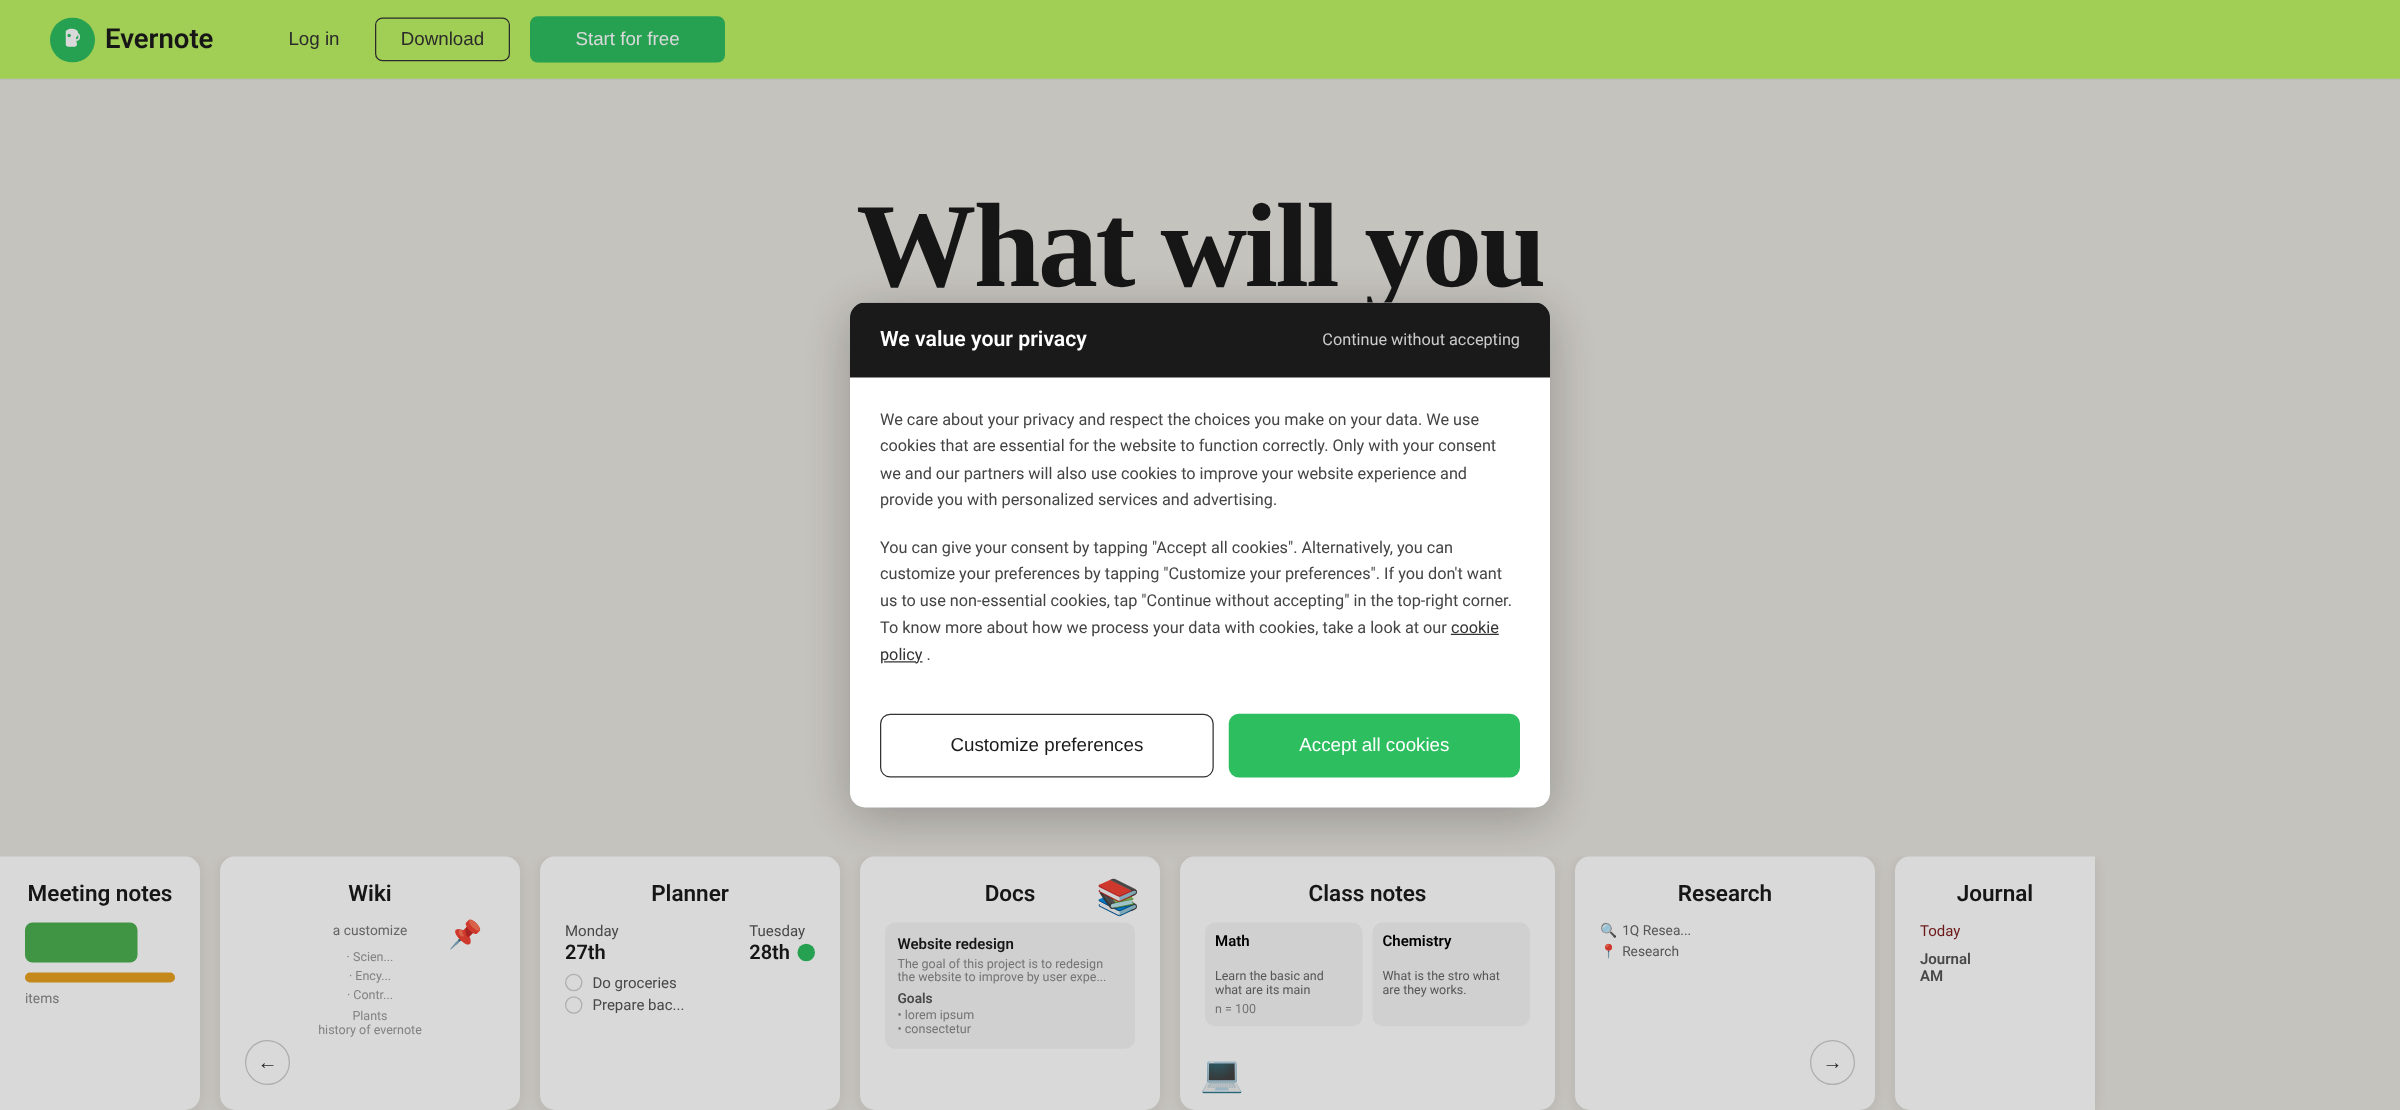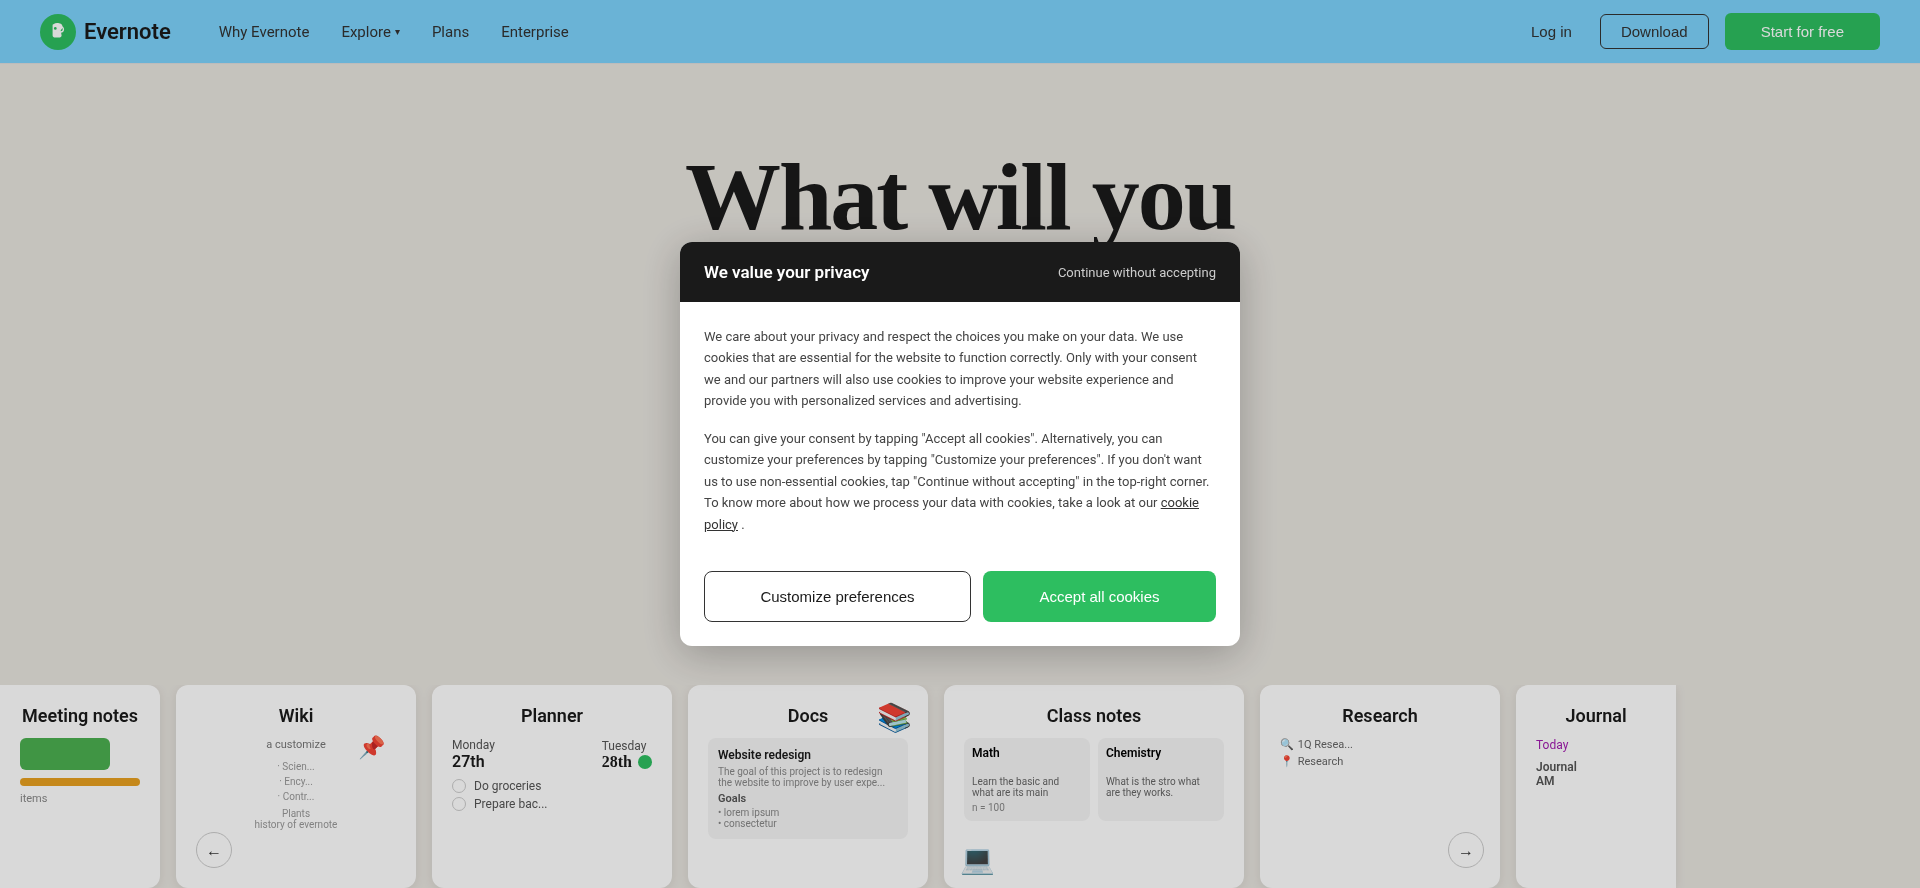--- a/index.html
+++ b/index.html
@@ -7,21 +7,21 @@
       font-family: -apple-system, BlinkMacSystemFont, 'Segoe UI', Roboto, sans-serif;
       background: #e8e5df;
       width: 1920px;
       min-height: 888px;
       overflow: hidden;
       position: relative;
     }
 
     
     .navbar {
-      background: #7dd3fc;
+      background: #bef264;
       border-bottom: 1px solid #ddd;
       height: 64px;
       display: flex;
       align-items: center;
       padding: 0 40px;
       position: relative;
       z-index: 10;
     }
     .navbar-logo {
       display: flex;
@@ -340,21 +340,21 @@
       flex: 0 0 240px;
     }
 
     
     .card-journal {
       flex: 0 0 160px;
       border-radius: 12px 0 0 12px;
     }
     .journal-date {
       font-size: 12px;
-      color: #a21caf;
+      color: #7f1d1d;
       margin-bottom: 8px;
     }
     .journal-entry {
       font-size: 12px;
       color: #555;
       font-weight: 600;
     }
   </style>
 </head>
 <body>
@@ -364,35 +364,20 @@
 
     <svg class="logo-icon" viewBox="0 0 40 40" fill="none" xmlns="http://www.w3.org/2000/svg">
       <circle cx="20" cy="20" r="20" fill="#2DBE60"></circle>
       <path d="M14 12c0 0 2-2 5-2s6 1 6 4c0 2-1 3-2 4l1 6c0 1-1 2-2 2H16c-1 0-2-1-2-2V12z" fill="white"></path>
       <path d="M22 14c1 0 4 0 4 3 0 2-1 3-3 3" stroke="white" stroke-width="1.5" fill="none"></path>
       <ellipse cx="17" cy="16" rx="1.5" ry="1.5" fill="#2DBE60"></ellipse>
     </svg>
     <span class="logo-text">Evernote</span>
   </div>
 
-  <div class="nav-links">
-    <a class="nav-link">
-      <span>Why Evernote</span>
-    </a>
-    <a class="nav-link">
-      <span>Explore</span>
-      <span class="chevron">▾</span>
-    </a>
-    <a class="nav-link">
-      <span>Plans</span>
-    </a>
-    <a class="nav-link">
-      <span>Enterprise</span>
-    </a>
-  </div>
 
   <div class="nav-actions">
     <button class="btn-login">Log in</button>
     <button class="btn-download">Download</button>
     <button class="btn-start">Start for free</button>
   </div>
 </nav>
 
 <section class="hero">
   <h1 class="hero-title">
@@ -452,21 +437,21 @@
 
   <div class="card card-planner">
     <div class="card-title">Planner</div>
     <div class="planner-header">
       <div>
         <div class="planner-day">Monday</div>
         <div class="planner-day-num">27th</div>
       </div>
       <div>
         <div class="planner-day">Tuesday</div>
-        <div style="display:flex;align-items:center;gap:6px;font-family:Liberation Serif, serif;">
+        <div style="display:flex;align-items:center;gap:6px;">
           <div class="planner-day-num">28th</div>
           <div class="green-dot"></div>
         </div>
       </div>
     </div>
     <div class="planner-item">
       <div class="planner-checkbox"></div>
       <span>Do groceries</span>
     </div>
     <div class="planner-item">

